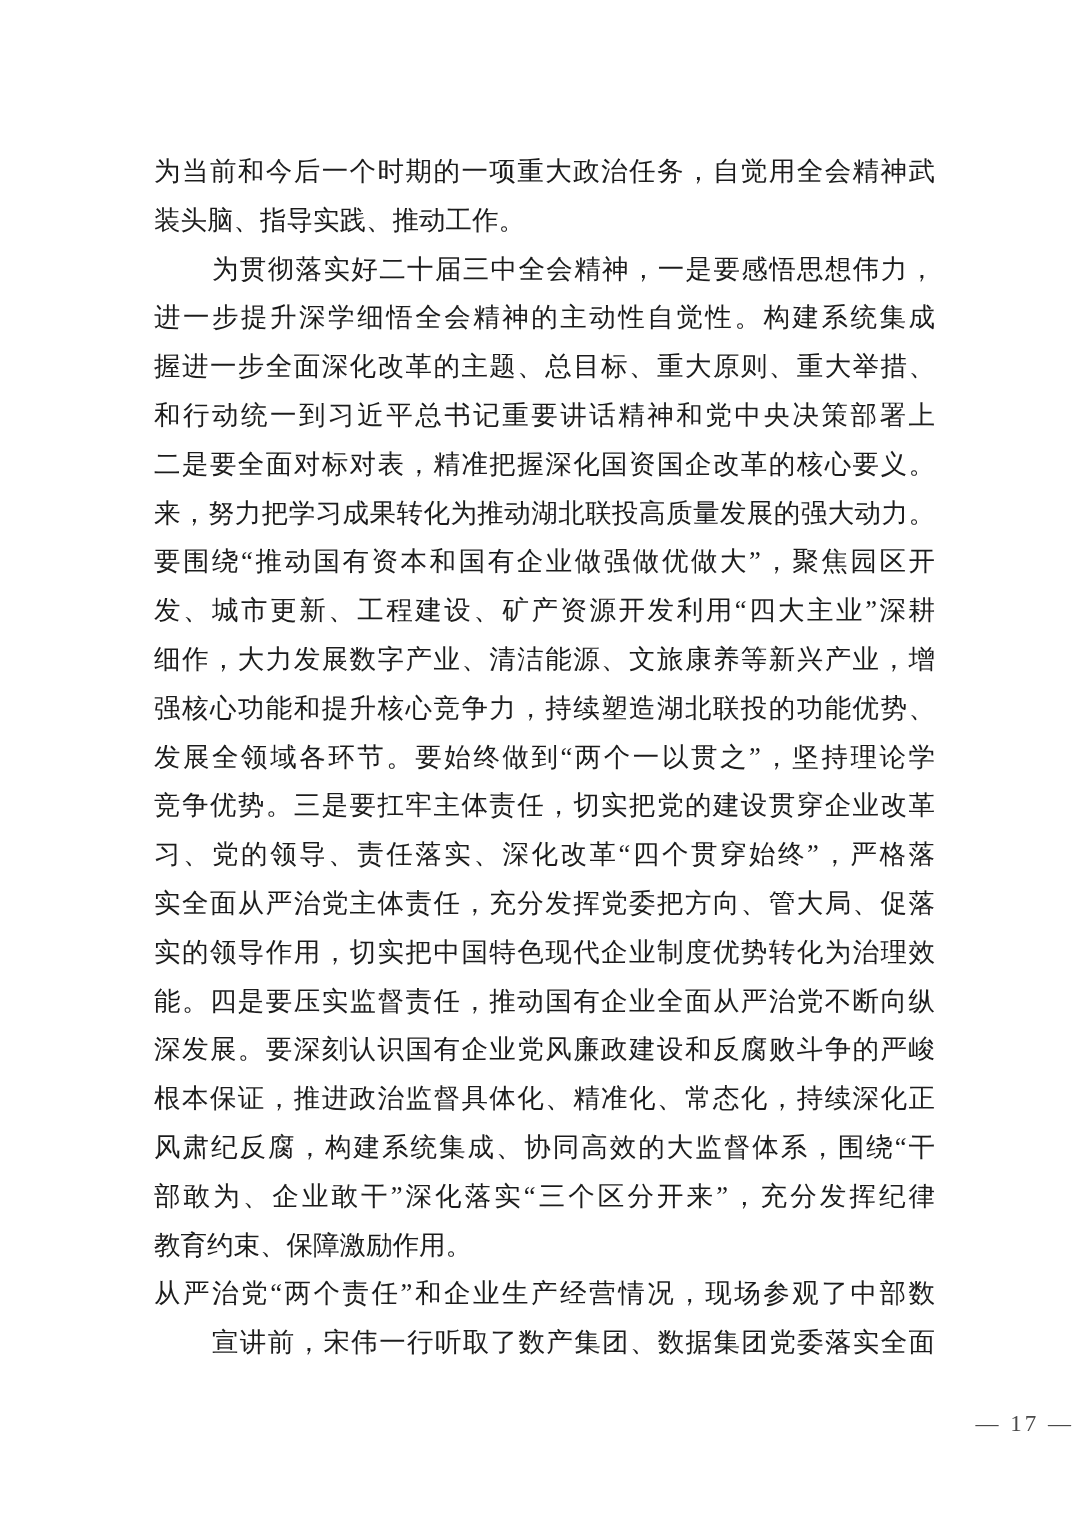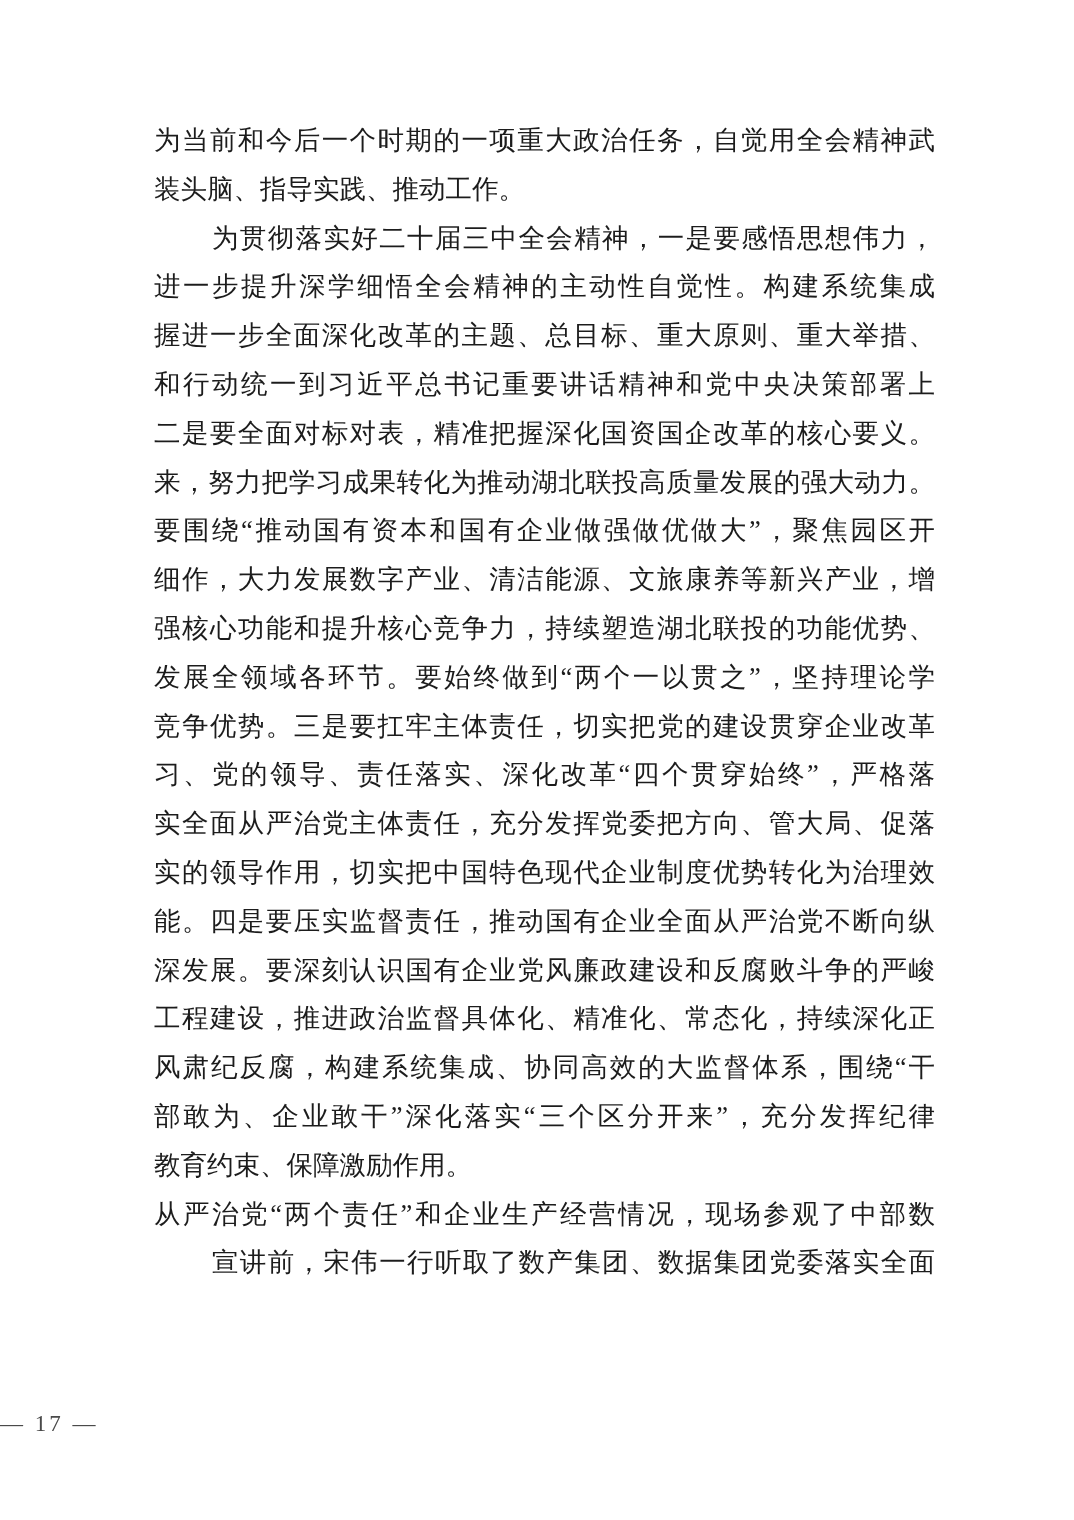--- a/index.html
+++ b/index.html
@@ -11,21 +11,21 @@
     position: relative;
     width: 1074px;
     height: 1520px;
     background: #ffffff;
     overflow: hidden;
     font-family: "Liberation Serif", "DejaVu Serif", serif;
   }
   .textblock {
     position: absolute;
     left: 154px;
-    top: 116px;
+    top: 147px;
     width: 781px;
     color: #1c1c1c;
   }
   .line {
     height: 48.8px;
     line-height: 48.8px;
     font-size: 26.5px;
     text-align: justify;
     text-align-last: justify;
     overflow: hidden;
@@ -36,51 +36,52 @@
   .line.para-end {
     text-align-last: left;
   }
   .page-number {
     position: absolute;
     top: 1404px;
     left: 0;
     width: 100%;
     height: 40px;
     line-height: 40px;
-    text-align: left;
+    text-align: right;
     font-size: 23px;
     color: #4a4a4a;
     letter-spacing: 3px;
   }
 </style>
 </head>
 <body>
 
 <div class="page">
 
   <div class="textblock">
     <div class="line">为当前和今后一个时期的一项重大政治任务，自觉用全会精神武</div>
     <div class="line para-end">装头脑、指导实践、推动工作。</div>
     <div class="line indent">为贯彻落实好二十届三中全会精神，一是要感悟思想伟力，</div>
     <div class="line">进一步提升深学细悟全会精神的主动性自觉性。构建系统集成</div>
     <div class="line">握进一步全面深化改革的主题、总目标、重大原则、重大举措、</div>
     <div class="line">和行动统一到习近平总书记重要讲话精神和党中央决策部署上</div>
     <div class="line">二是要全面对标对表，精准把握深化国资国企改革的核心要义。</div>
     <div class="line">来，努力把学习成果转化为推动湖北联投高质量发展的强大动力。</div>
     <div class="line">要围绕“推动国有资本和国有企业做强做优做大”，聚焦园区开</div>
+    <div class="line">发、城市更新、工程建设、矿产资源开发利用“四大主业”深耕</div>
     <div class="line">细作，大力发展数字产业、清洁能源、文旅康养等新兴产业，增</div>
     <div class="line">强核心功能和提升核心竞争力，持续塑造湖北联投的功能优势、</div>
     <div class="line">发展全领域各环节。要始终做到“两个一以贯之”，坚持理论学</div>
     <div class="line">竞争优势。三是要扛牢主体责任，切实把党的建设贯穿企业改革</div>
     <div class="line">习、党的领导、责任落实、深化改革“四个贯穿始终”，严格落</div>
     <div class="line">实全面从严治党主体责任，充分发挥党委把方向、管大局、促落</div>
     <div class="line">实的领导作用，切实把中国特色现代企业制度优势转化为治理效</div>
     <div class="line">能。四是要压实监督责任，推动国有企业全面从严治党不断向纵</div>
     <div class="line">深发展。要深刻认识国有企业党风廉政建设和反腐败斗争的严峻</div>
-    <div class="line">工程建设，推进政治监督具体化、精准化、常态化，持续深化正</div>
+    <div class="line">根本保证，推进政治监督具体化、精准化、常态化，持续深化正</div>
     <div class="line">风肃纪反腐，构建系统集成、协同高效的大监督体系，围绕“干</div>
     <div class="line">部敢为、企业敢干”深化落实“三个区分开来”，充分发挥纪律</div>
     <div class="line para-end">教育约束、保障激励作用。</div>
     <div class="line">从严治党“两个责任”和企业生产经营情况，现场参观了中部数</div>
     <div class="line indent">宣讲前，宋伟一行听取了数产集团、数据集团党委落实全面</div>
   </div>
 
   <div class="page-number">— 17 —</div>
 
 </div>

